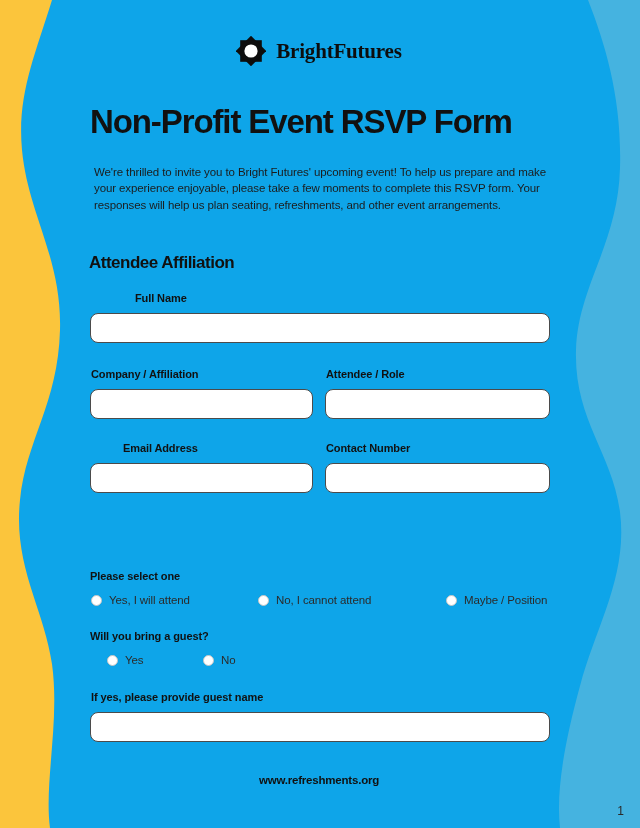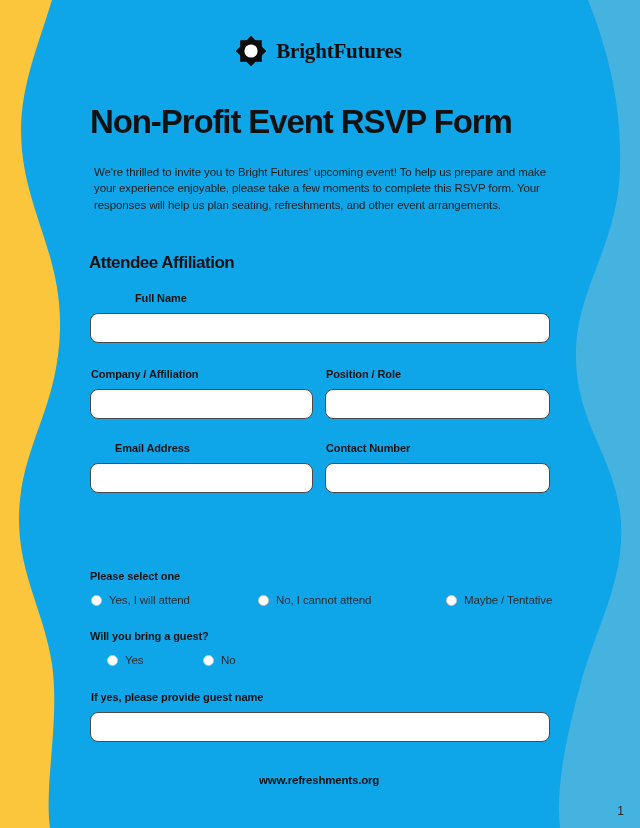--- a/index.html
+++ b/index.html
@@ -128,21 +128,21 @@
   .lbl-fullname { top: 292px; left: 3px; padding-left: 44px; }
   .box-fullname { top: 313px; left: 2px; width: 460px; }
 
   
   .lbl-company  { top: 368px; left: 3px; }
   .box-company  { top: 389px; left: 2px; width: 223px; }
   .lbl-position { top: 368px; left: 238px; }
   .box-position { top: 389px; left: 237px; width: 225px; }
 
   
-  .lbl-email    { top: 442px; left: 7px; padding-left: 20px; }
+  .lbl-email    { top: 442px; left: 15px; padding-left: 20px; }
   .box-email    { top: 463px; left: 2px; width: 223px; }
   .lbl-contact  { top: 442px; left: 238px; }
   .box-contact  { top: 463px; left: 237px; width: 225px; }
 
   
   .lbl-guestname { top: 691px; left: 3px; }
   .box-guestname { top: 712px; left: 2px; width: 460px; }
 
   
   .group-question {
@@ -243,21 +243,21 @@
     <p class="intro">We're thrilled to invite you to Bright Futures' upcoming event! To help us prepare and make your experience enjoyable, please take a few moments to complete this RSVP form. Your responses will help us plan seating, refreshments, and other event arrangements.</p>
 
     <h2 class="section-heading sec-attendee">Attendee Affiliation</h2>
 
     <label class="field-label lbl-fullname">Full Name</label>
     <input class="input-box box-fullname" type="text" placeholder="" style="">
 
     <label class="field-label lbl-company">Company / Affiliation</label>
     <input class="input-box box-company" type="text" placeholder="" style="">
 
-    <label class="field-label lbl-position">Position / Role</label>
+    <label class="field-label lbl-position">Attendee / Role</label>
     <input class="input-box box-position" type="text" placeholder="" style="">
 
     <label class="field-label lbl-email">Email Address</label>
     <input class="input-box box-email" type="text" placeholder="" style="">
 
     <label class="field-label lbl-contact">Contact Number</label>
     <input class="input-box box-contact" type="text" placeholder="" style="">
 
 
     <div class="group-question q-attend">Please select one</div>
@@ -266,21 +266,21 @@
       <div class="radio-option">
         <span class="radio-dot"></span>
         <span class="radio-text">Yes, I will attend</span>
       </div>
       <div class="radio-option">
         <span class="radio-dot"></span>
         <span class="radio-text">No, I cannot attend</span>
       </div>
       <div class="radio-option">
         <span class="radio-dot"></span>
-        <span class="radio-text">Maybe / Tentative</span>
+        <span class="radio-text">Maybe / Position</span>
       </div>
     </div>
 
     <div class="group-question q-guest">Will you bring a guest?</div>
 
     <div class="radio-row row-guest">
       <div class="radio-option">
         <span class="radio-dot"></span>
         <span class="radio-text">Yes</span>
       </div>

